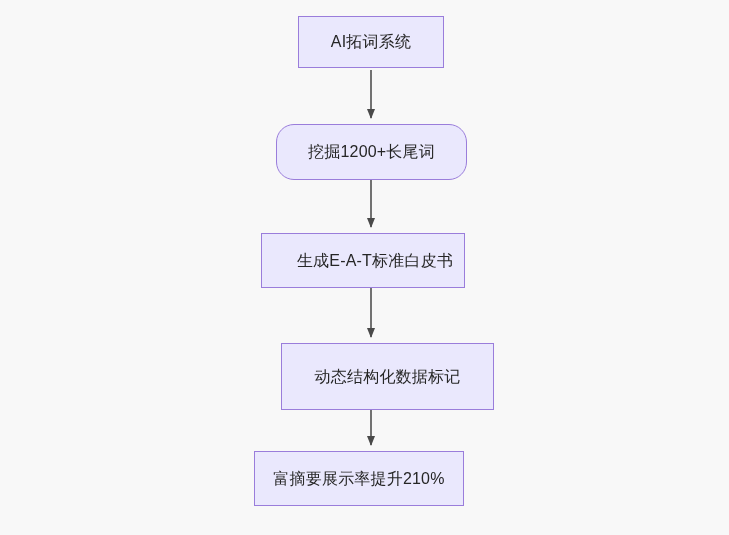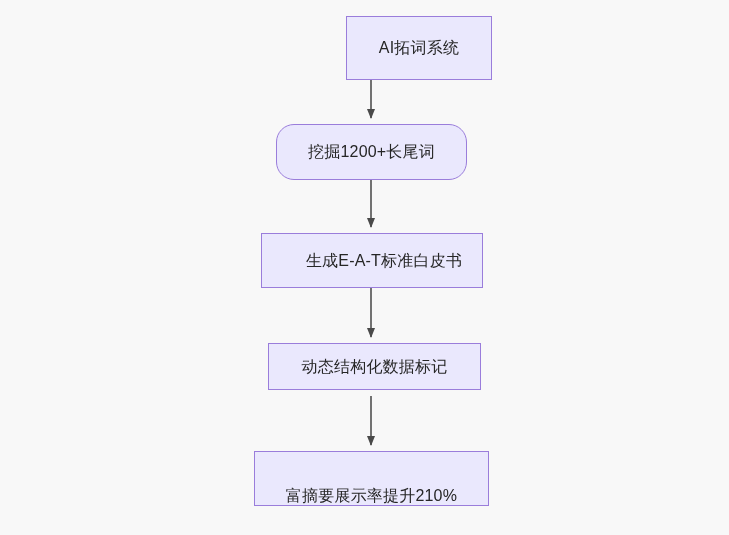--- a/index.html
+++ b/index.html
@@ -37,25 +37,25 @@
   }
   .node-label {
     font-size: 16px;
     line-height: 1.2;
     color: #262626;
     text-align: center;
     white-space: nowrap;
     letter-spacing: 0.2px;
   }
   
-  #node-0 { left: 298px; top: 16px;  width: 146px; height: 64px; margin-left: 48px; }
+  #node-0 { left: 298px; top: 16px;  width: 146px; height: 52px; }
   #node-1 { left: 276px; top: 124px; width: 191px; height: 56px; border-radius: 18px; }
-  #node-2 { left: 261px; top: 233px; width: 222px; height: 55px; padding-left: 24px; }
-  #node-3 { left: 268px; top: 343px; width: 213px; height: 47px; }
-  #node-4 { left: 254px; top: 451px; width: 235px; height: 55px; align-items: flex-end; }
+  #node-2 { left: 261px; top: 233px; width: 204px; height: 55px; padding-left: 24px; }
+  #node-3 { left: 281px; top: 343px; width: 213px; height: 67px; }
+  #node-4 { left: 254px; top: 451px; width: 210px; height: 55px; }
 </style>
 </head>
 <body>
 
 <div id="flow-canvas">
 
   <svg id="edge-layer" viewBox="0 0 729 535" width="729" height="535" aria-hidden="true">
     <defs>
       <marker id="arrowhead" markerWidth="10" markerHeight="8" refX="9" refY="4" orient="auto" markerUnits="userSpaceOnUse">
         <path d="M0,0 L10,4 L0,8 z" fill="#4a4a4a"></path>

